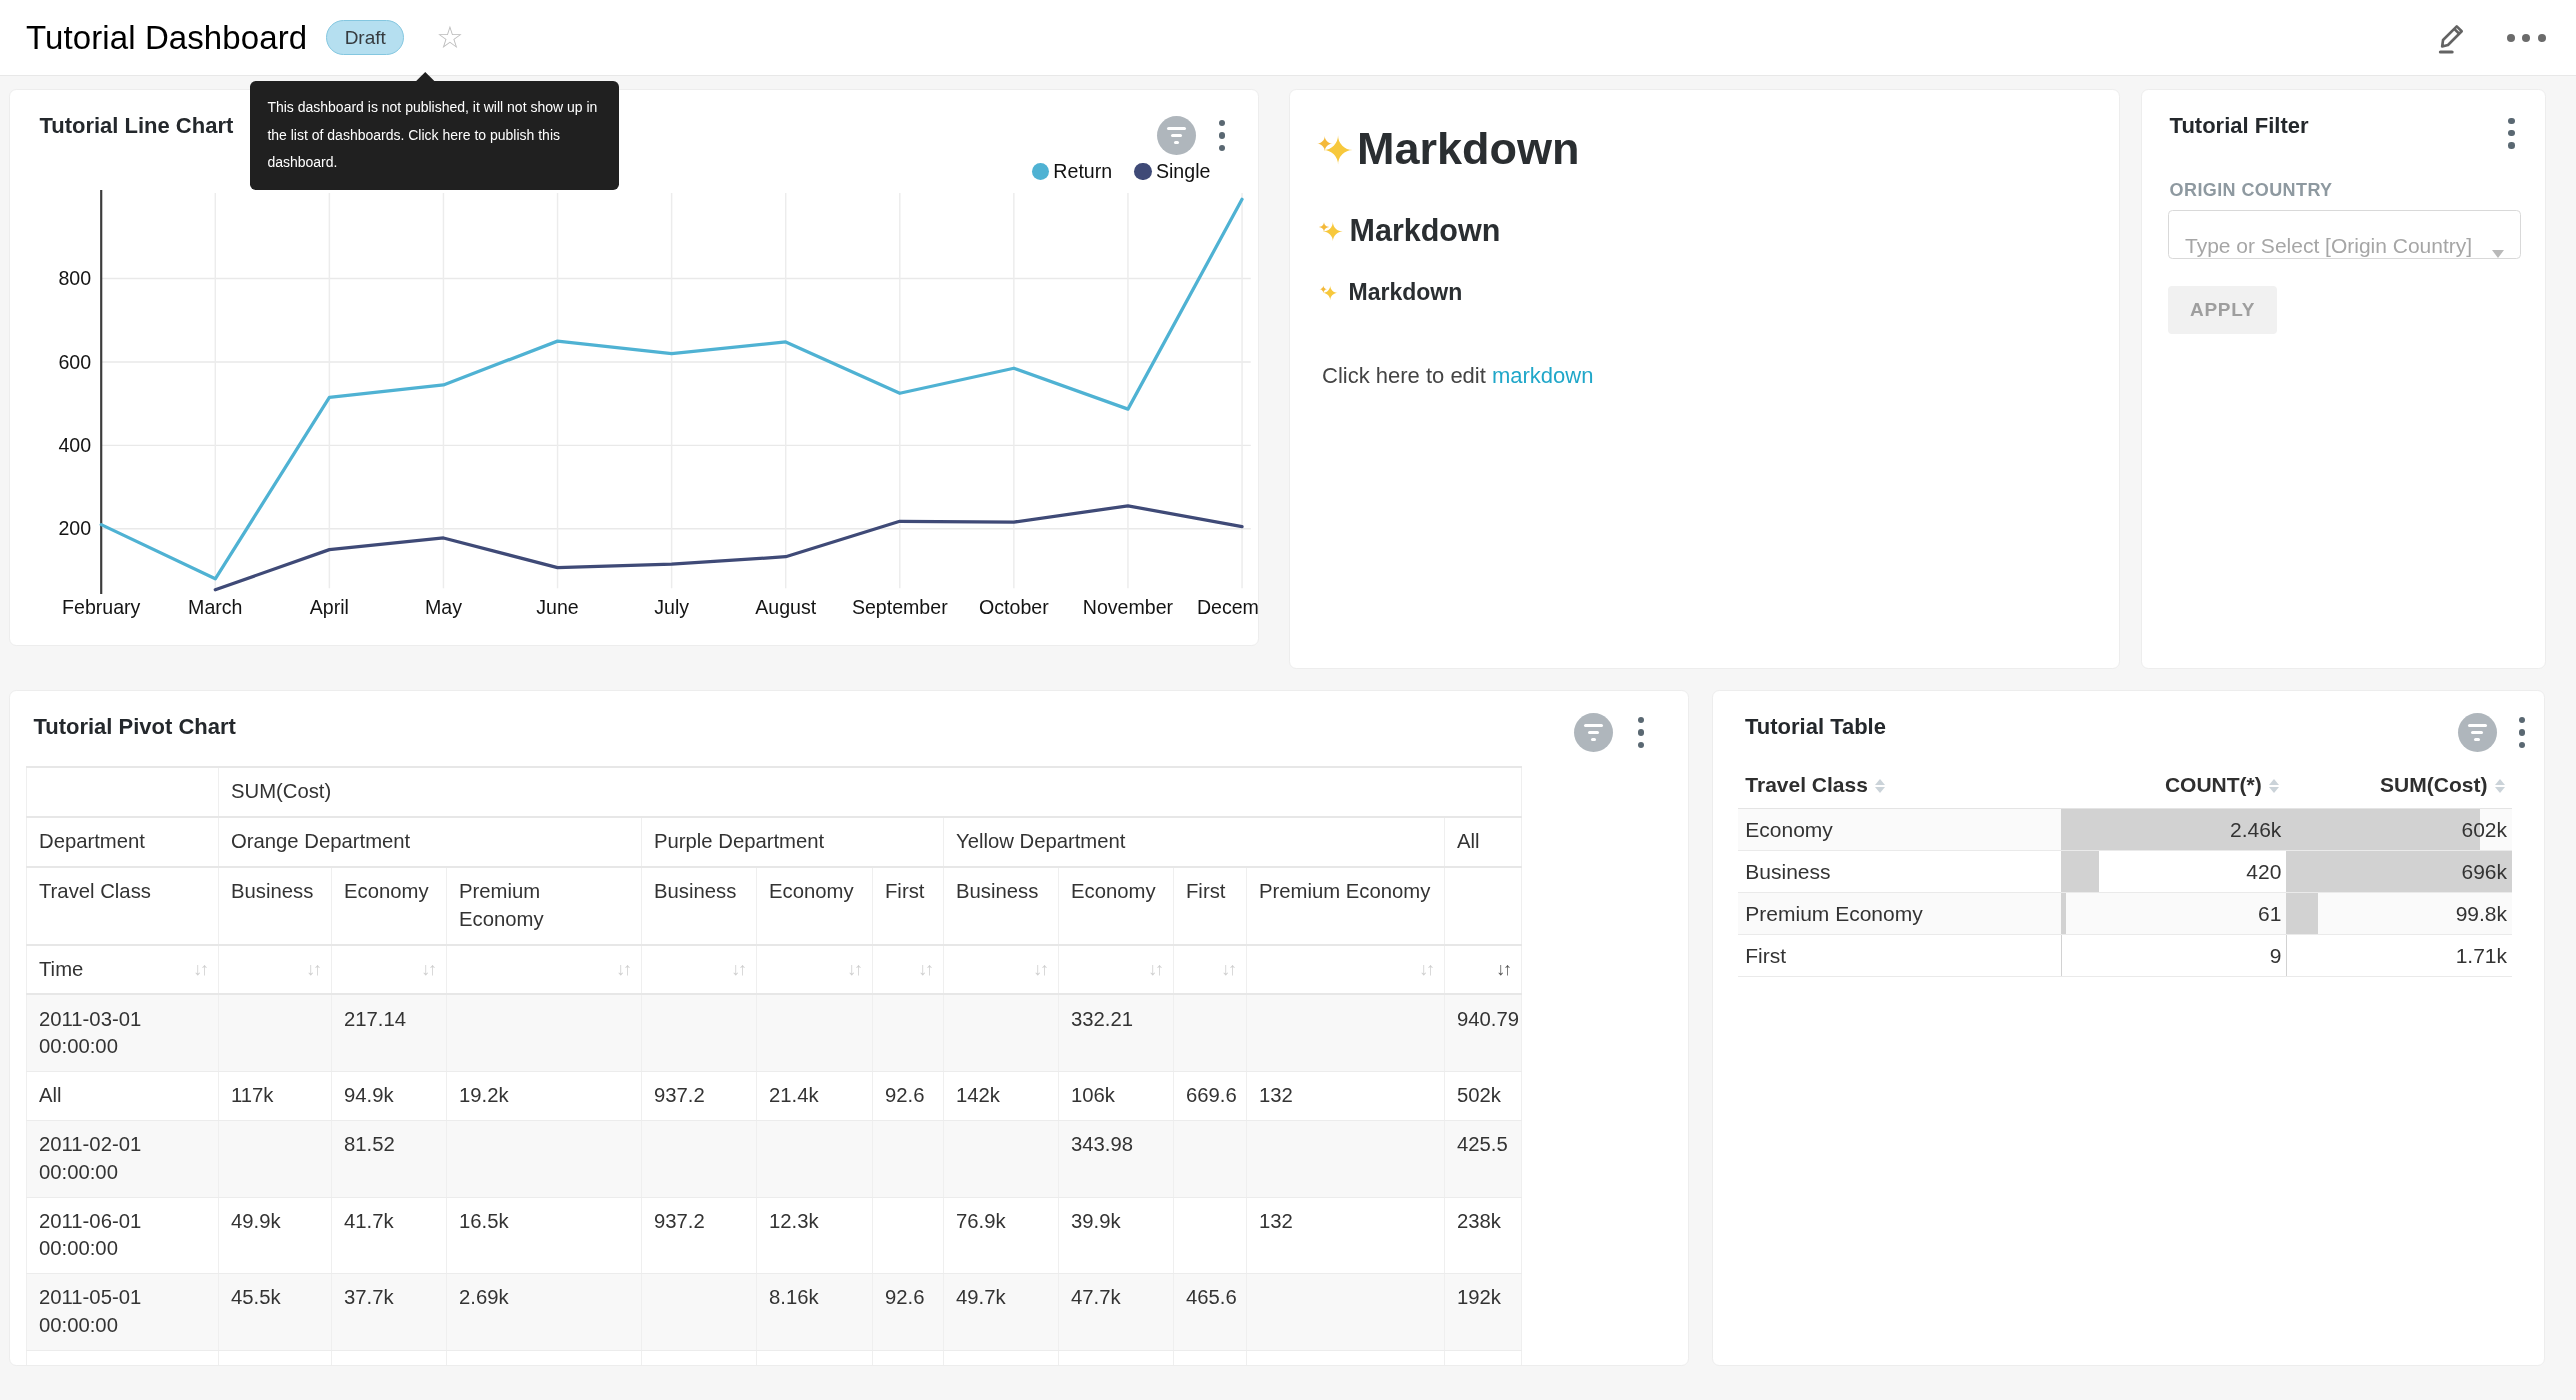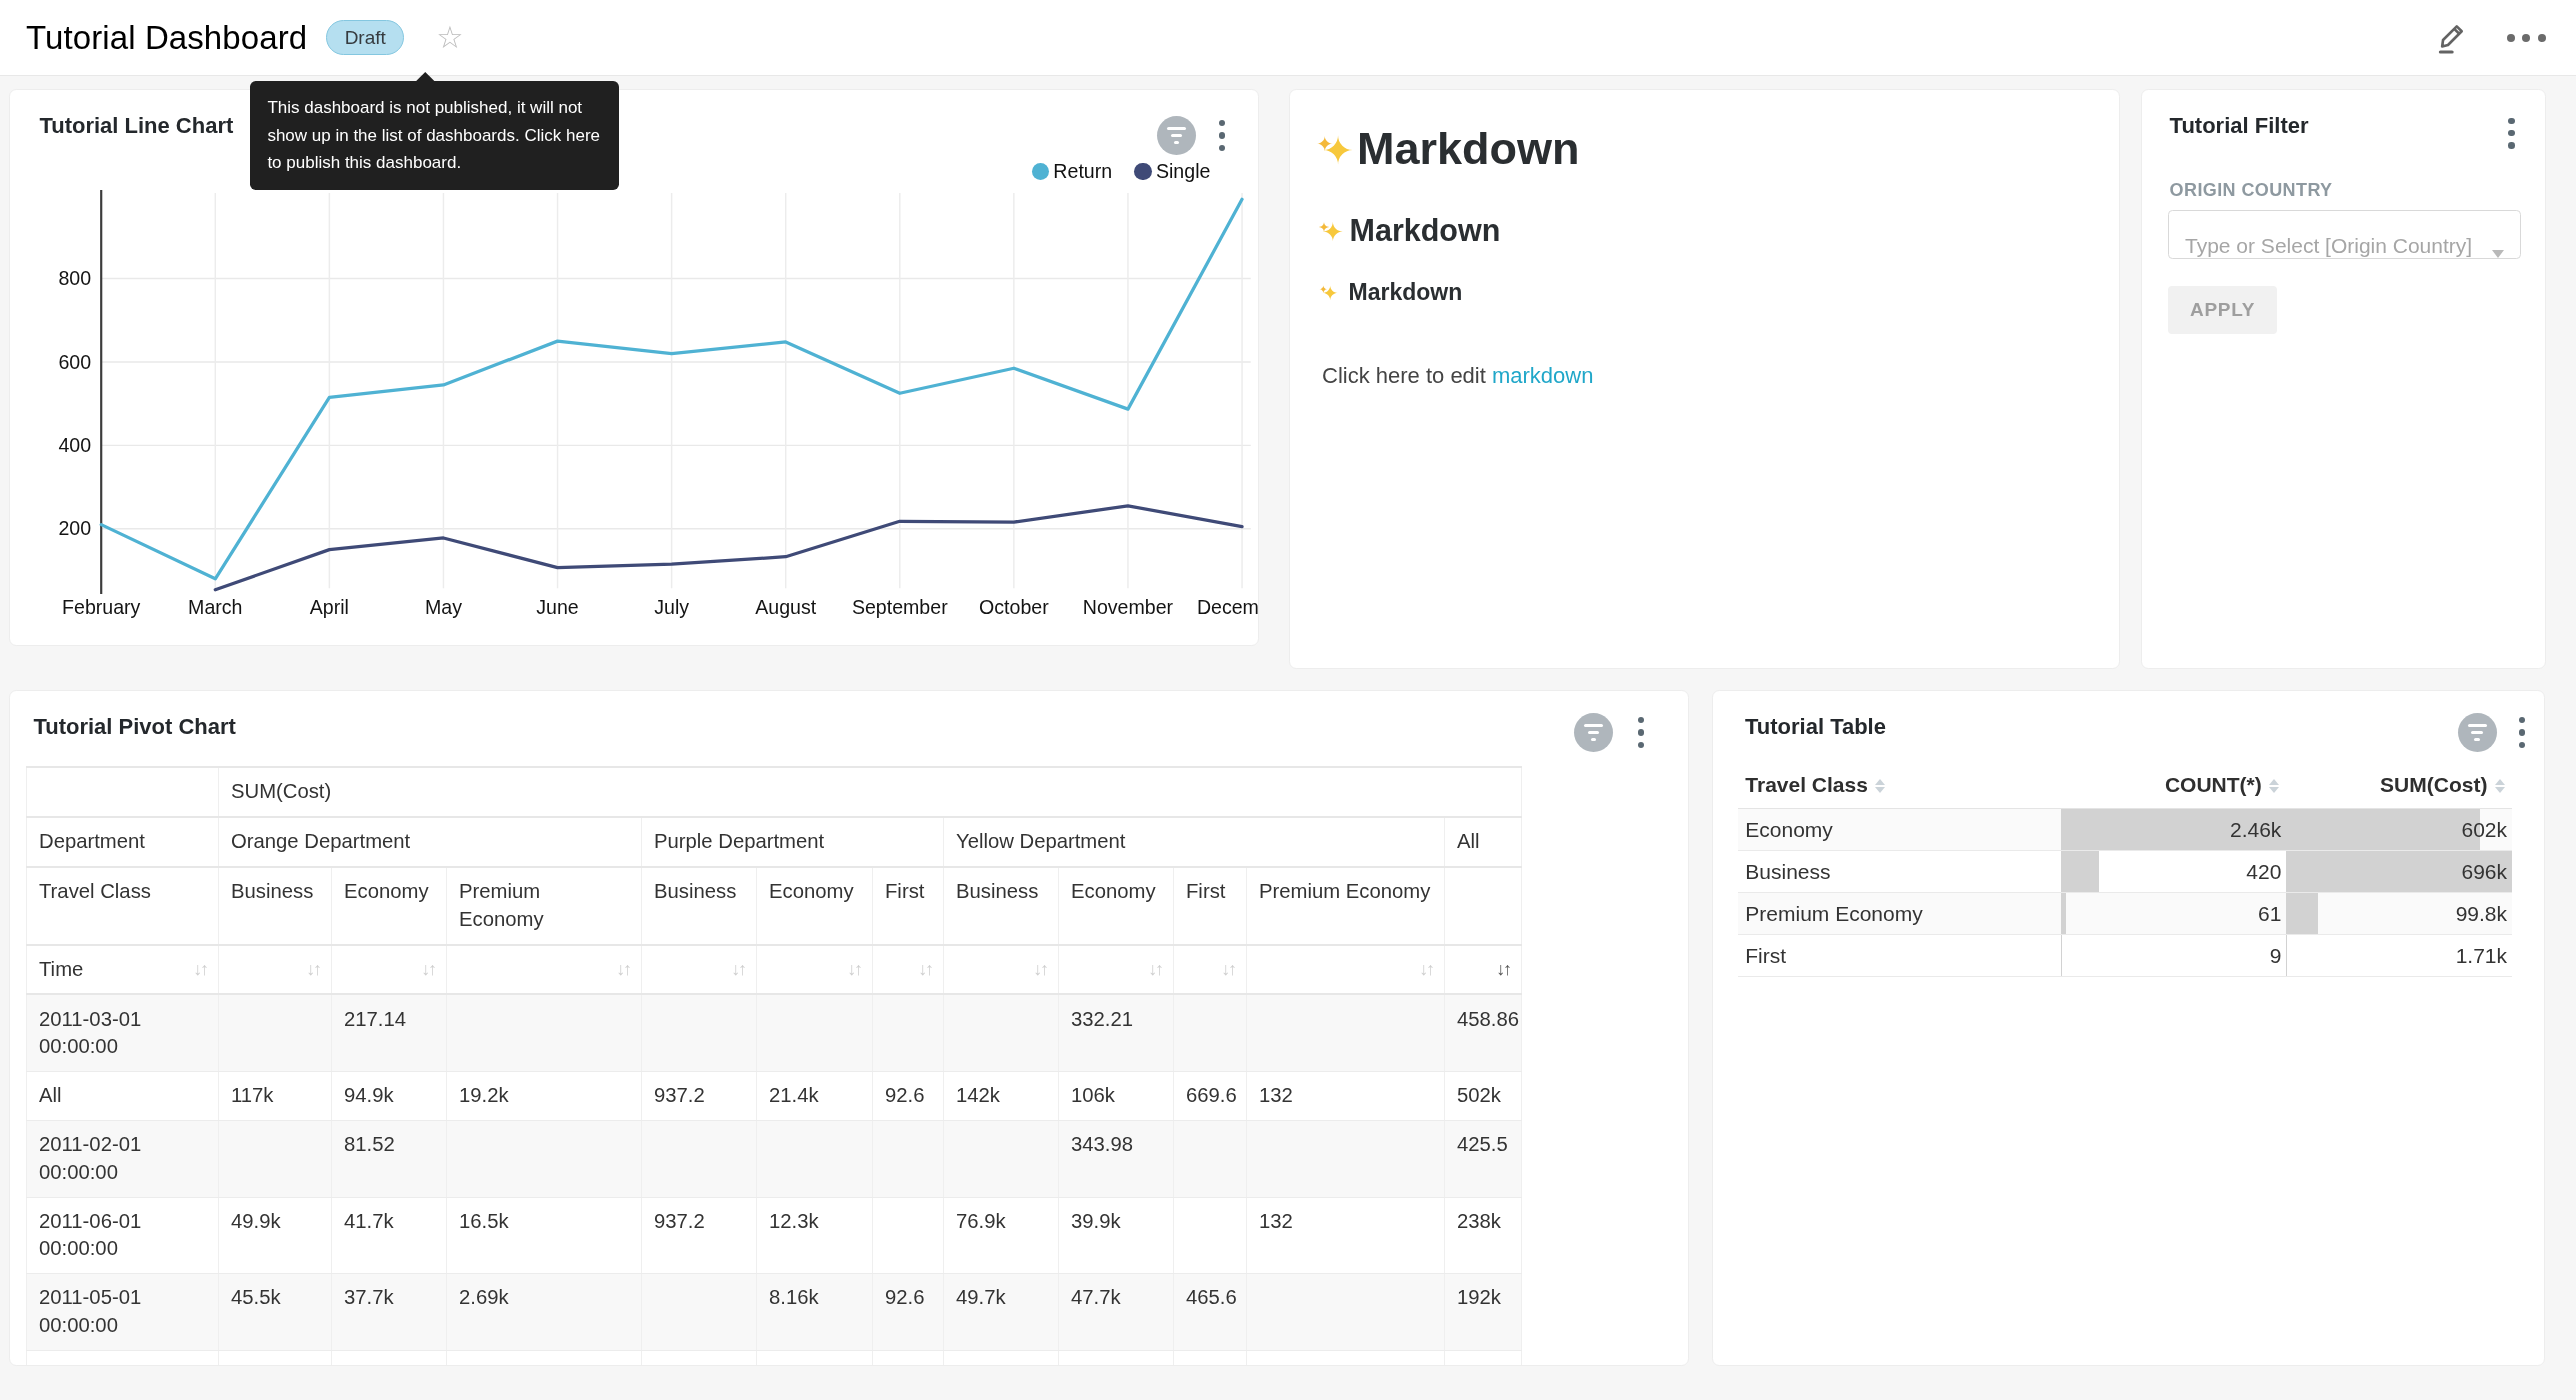--- a/index.html
+++ b/index.html
@@ -15,21 +15,21 @@
   .draft-pill { margin-left:19px; background:#B5DFF0; border:0.7px solid #84C7E0; color:#363B3F;
     font-size:19px; padding:5.1px 17.4px; border-radius:29px; }
   .fav-star { margin-left:32px; font-size:30.5px; color:#BDBDBD; line-height:1; }
   .topbar-actions { position:absolute; right:30.5px; top:0; height:76px; display:flex; align-items:center; gap:38px; }
   .edit-ic { width:35px; height:38px; position:relative; }
   .edit-ic svg { display:block; }
   .dots-h { display:flex; gap:7.3px; }
   .dots-h i { width:8px; height:8px; background:#6B6B6B; border-radius:50%; }
   
   .tooltip { position:absolute; left:250px; top:81px; width:369px; background:#202020; color:#fff;
-    border-radius:5.8px; padding:13px 17.4px; font-size:17px; line-height:27.6px; z-index:50; }
+    border-radius:5.8px; padding:13px 17.4px; font-size:14px; line-height:27.6px; z-index:50; }
   .tooltip .arrow { position:absolute; left:168px; top:-6.5px; width:14.5px; height:14.5px;
     background:#202020; transform:rotate(45deg); }
   
   .card { position:absolute; background:#fff; border:0.7px solid #EDEDED; border-radius:7.3px; overflow:hidden; }
   .card-title { font-size:22px; font-weight:600; color:#24282C; }
   .kebab { display:flex; flex-direction:column; gap:5.8px; align-items:center; }
   .kebab i { width:6.5px; height:6.5px; border-radius:50%; background:#5A6872; }
   .filter-badge { width:39px; height:39px; border-radius:50%; background:#AFB6BC;
     display:flex; flex-direction:column; align-items:center; justify-content:center; gap:4.4px; }
   .filter-badge i { display:block; height:2.9px; background:#fff; border-radius:1.5px; }
@@ -320,21 +320,21 @@
             <td></td>
             <td>217.14</td>
             <td></td>
             <td></td>
             <td></td>
             <td></td>
             <td></td>
             <td>332.21</td>
             <td></td>
             <td></td>
-            <td>458.86</td>
+            <td>940.79</td>
           </tr>
           <tr>
             <td>All</td>
             <td>117k</td>
             <td>94.9k</td>
             <td>19.2k</td>
             <td>937.2</td>
             <td>21.4k</td>
             <td>92.6</td>
             <td>142k</td>

